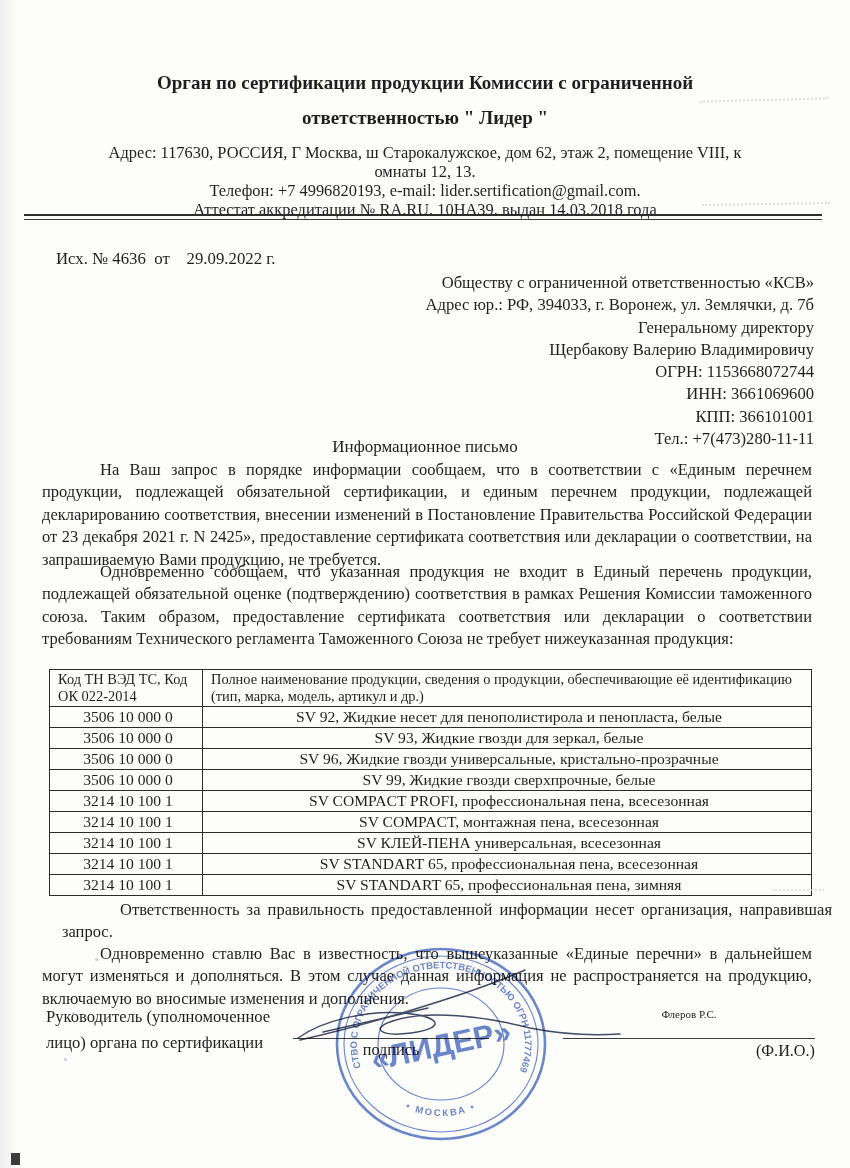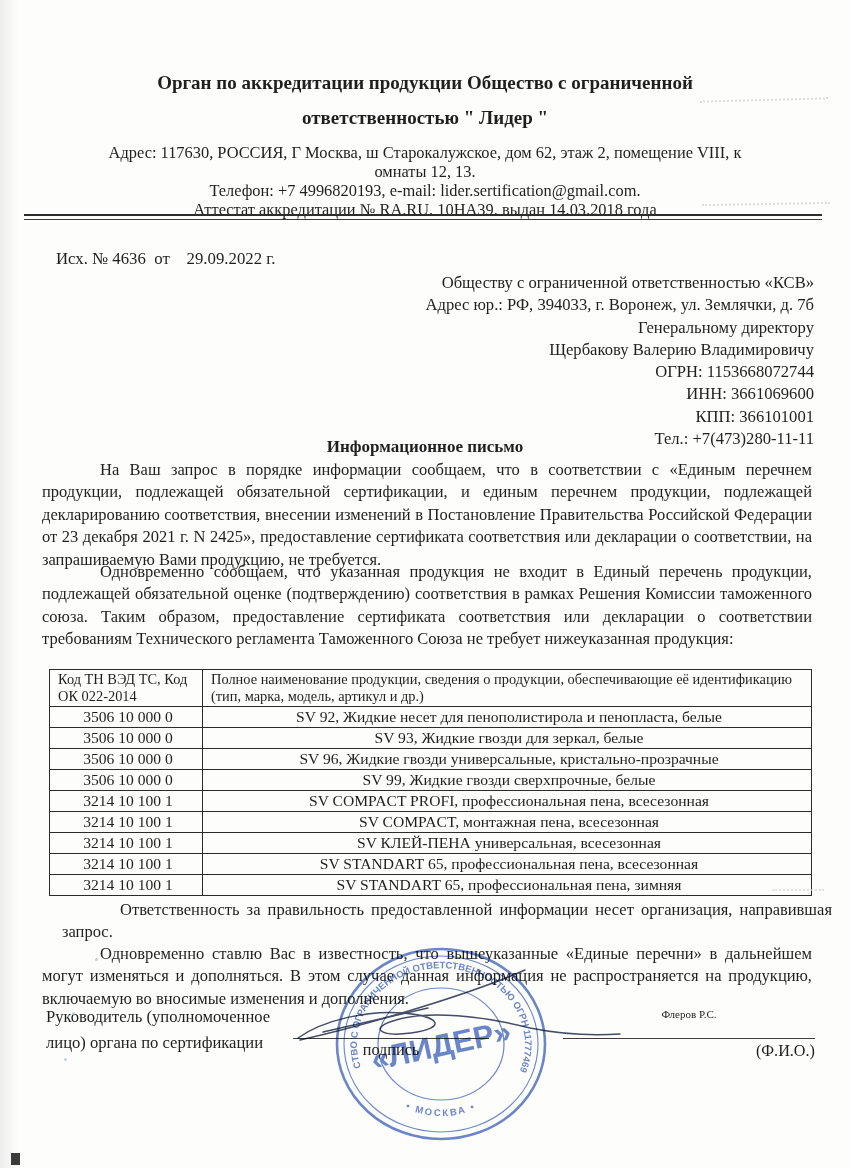--- a/index.html
+++ b/index.html
@@ -20,21 +20,21 @@
   .org-title.l2{margin-top:14px;}
   .org-contact{margin-top:15px; font-size:16.4px; line-height:19px;}
   .rule{
     position:absolute; top:214px; left:24px; right:28px; height:3px;
     border-top:2.2px solid #2e2e2e; border-bottom:1.4px solid #3a3a3a;
   }
   
   .ref{position:absolute; top:249px; left:56px; font-size:16.8px; white-space:pre;}
   .recipient{position:absolute; top:272px; right:36px; text-align:right; font-size:16.6px; line-height:22.3px;}
   
-  .letter-title{position:absolute; top:437px; left:0; right:0; text-align:center; font-weight:bold; font-size:17px;}
+  .letter-title{position:absolute; top:437px; left:0; right:0; text-align:center; font-weight:normal; font-size:17px;}
   .para{
     position:absolute; left:42px; width:770px;
     font-size:16.5px; line-height:22.4px; text-align:justify; text-indent:58px;
   }
   .p1{top:459px;}
   .p2{top:561px;}
   .c1{top:899px;margin-left:20px;}
   .c2{top:943px;}
   
   table.products{
@@ -68,21 +68,21 @@
   .sm3{left:772px; top:889px; width:52px;  border-top-color:#d6d6d6;}
   .corner-mark{position:absolute; left:11px; top:1153px; width:9px; height:12px; background:#3c3c3c;}
   .speck{position:absolute; width:3px; height:3px; border-radius:50%; background:#a9bbde; opacity:.7;}
 </style>
 </head>
 <body>
 
 <div class="page">
 
   <div class="org-header">
-    <div class="org-title l1">Орган по аккредитации продукции Общество с ограниченной</div>
+    <div class="org-title l1">Орган по сертификации продукции Комиссии с ограниченной</div>
     <div class="org-title l2">ответственностью " Лидер "</div>
     <div class="org-contact">
       <span>Адрес: 117630, РОССИЯ, Г Москва, ш Старокалужское, дом 62, этаж 2, помещение VIII, к</span><br>
       <span>омнаты 12, 13.</span><br>
       <span>Телефон: +7 4996820193, e-mail: lider.sertification@gmail.com.</span><br>
       <span>Аттестат аккредитации № RA.RU. 10НА39. выдан 14.03.2018 года</span>
     </div>
   </div>
   <div class="rule"></div>
 

